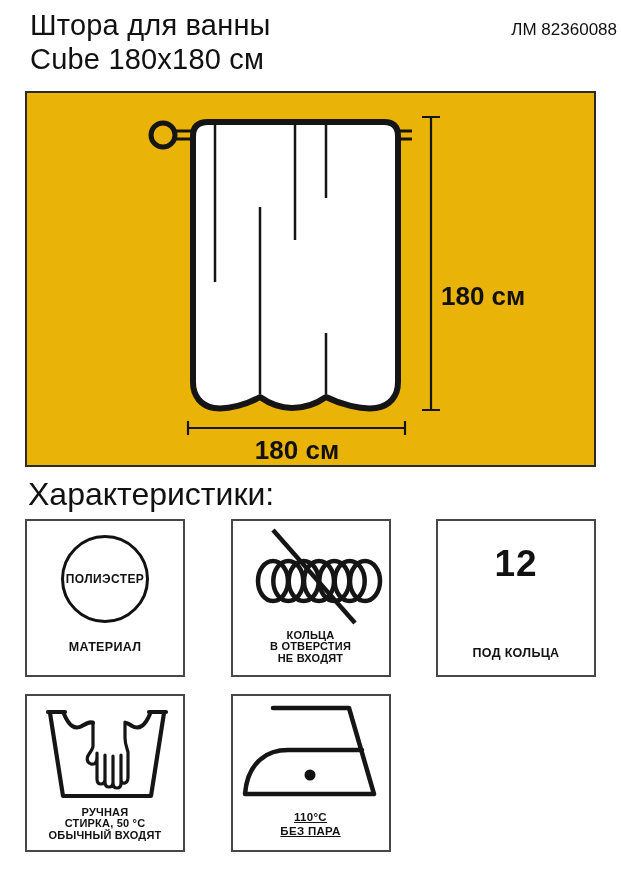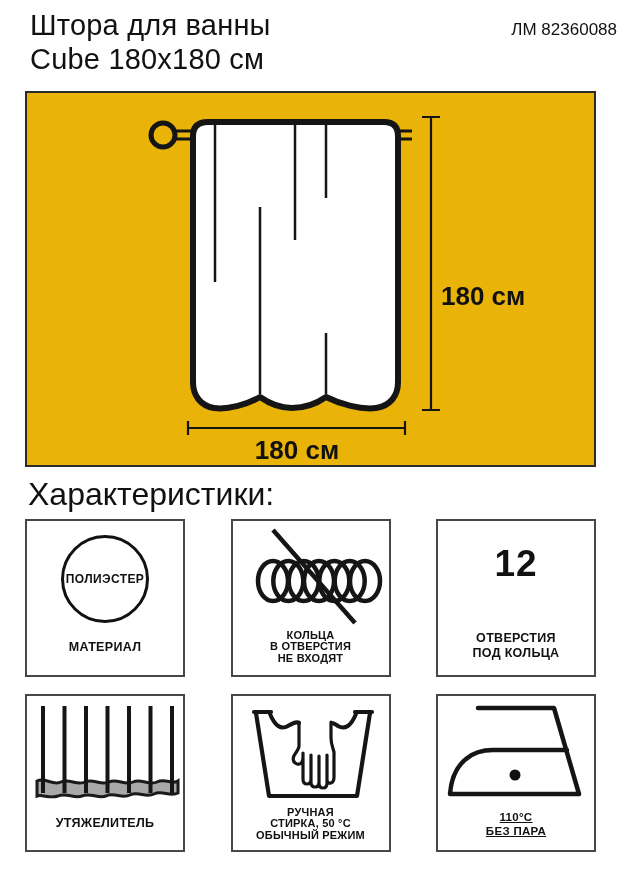--- a/index.html
+++ b/index.html
@@ -110,54 +110,43 @@
       <div class="lbl lbl-sm" style="bottom:11px">
         <div>КОЛЬЦА</div>
         <div>В ОТВЕРСТИЯ</div>
         <div>НЕ ВХОДЯТ</div>
       </div>
     </div>
 
     <div class="fbox">
       <div class="holes-value">12</div>
       <div class="lbl lbl-lg" style="bottom:14px">
-        <div>ОТВЕРСТИЯ</div>
         <div>ПОД КОЛЬЦА</div>
       </div>
     </div>
 
-    <div class="fbox">
-      <svg width="156" height="112" viewBox="0 0 156 112">
-        <path d="M10,85 C18,81 26,90 34,86 C42,82 50,90 58,86 C66,82 74,90 82,86
-                 C90,82 98,90 106,86 C114,82 122,90 130,86 C138,82 146,89 151,85
-                 L151,97 C143,101 135,94 127,98 C119,102 111,95 103,99 C95,103 87,96 79,100
-                 C71,103 63,96 55,100 C47,103 39,96 31,100 C23,103 15,98 10,100 Z" fill="#a9a9a9" stroke="#1a1a1a" stroke-width="3"></path>
-        <path d="M16,10 V97 M37.5,10 V97 M59,10 V97 M80.5,10 V97 M102,10 V97 M123.5,10 V97 M145,10 V97" stroke="#151515" stroke-width="4" fill="none"></path>
-      </svg>
-      <div class="lbl lbl-lg" style="bottom:19px">УТЯЖЕЛИТЕЛЬ</div>
-    </div>
 
     <div class="fbox">
       <svg width="156" height="110" viewBox="0 0 156 110">
         <g fill="none" stroke="#151515" stroke-linecap="round" stroke-linejoin="round">
           <path stroke-width="4.2" d="M21,16 H38 M122,16 H139 M23,17 L36,100 H124 L137,17"></path>
           <path stroke-width="4" d="M37,18 C42,30 48,34 55,30 C60,27 63,25 66,27
                    M123,18 C118,30 112,34 105,30 C102,28 100,27 99,27"></path>
           <path stroke-width="3.2" d="M66,26 L66,50 C66,53 64,55 62,58 C59,62 60,67 64,68 C68,69 70,66 70,61 L70,57
                    M98,26 L98,42 C98,48 100,52 101,56
                    M70,57 L70,83 Q70,88 74,88 Q78,88 78,83 L78,59
                    M78,59 L78,86 Q78,91 82,91 Q86,91 86,86 L86,60
                    M86,60 L86,87 Q86,92 90,92 Q94,92 94,87 L94,59
                    M94,59 L94,83 Q94,88 98,87 Q101,86 101,81 L101,56"></path>
         </g>
       </svg>
       <div class="lbl lbl-sm" style="bottom:9px">
         <div>РУЧНАЯ</div>
         <div>СТИРКА, 50 °C</div>
-        <div>ОБЫЧНЫЙ РЕЖИМ</div>
+        <div>ОБЫЧНЫЙ ВХОДЯТ</div>
       </div>
     </div>
 
     <div class="fbox">
       <svg width="156" height="110" viewBox="0 0 156 110">
         <path d="M40,12 H116 L141,98 H12 C13,85 18,71 28,63 C36,56 45,54 55,54 H129" fill="none" stroke="#151515" stroke-width="4.5" stroke-linecap="round" stroke-linejoin="round"></path>
         <circle cx="77" cy="79" r="5.5" fill="#111"></circle>
       </svg>
       <div class="lbl lbl-md" style="bottom:12px">
         <div>110°C</div>

